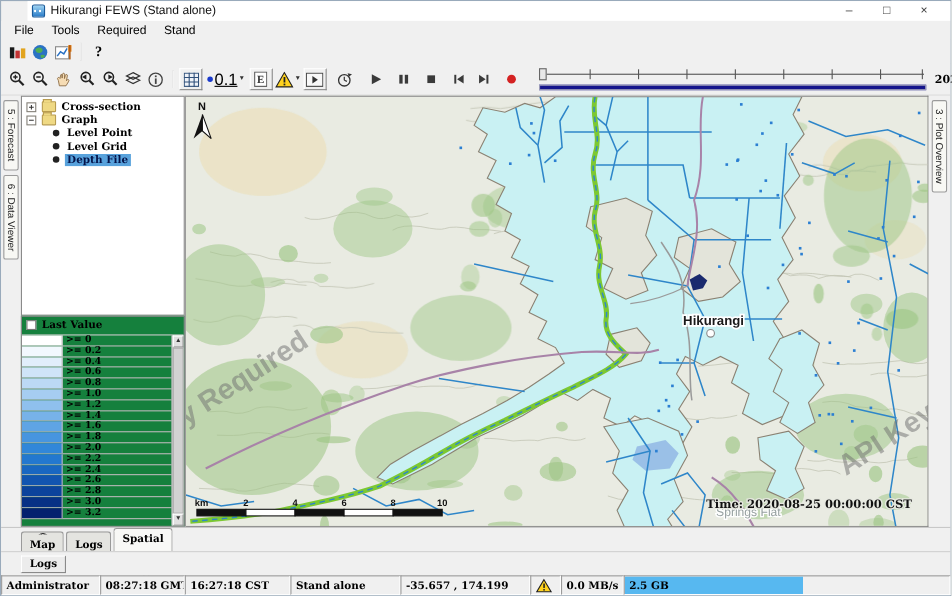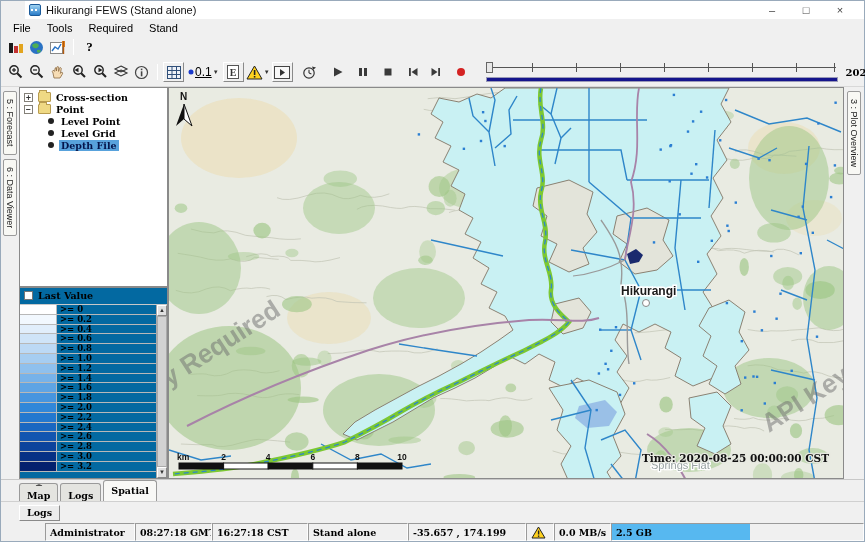--- a/index.html
+++ b/index.html
@@ -53,21 +53,21 @@
   .trow { height:12px; display:flex; align-items:center; white-space:nowrap; }
   .expbox { width:9px; height:9px; border:1px solid #848078; background:#fff; font-size:8px; line-height:7px;
             text-align:center; margin-left:4px; color:#333; font-family:"DejaVu Sans Mono",monospace; flex:0 0 auto; }
   .folder { width:13px; height:10px; background:#efd984; border:1px solid #b89c50; border-radius:1px; margin:0 3px 0 5px; position:relative; flex:0 0 auto; }
   .folder::before { content:""; position:absolute; top:-3px; left:0; width:6px; height:2px; background:#efd984; border:1px solid #b89c50; border-bottom:none; }
   .bullet { width:6px; height:6px; border-radius:50%; background:#222; margin:0 5px 0 28px; flex:0 0 auto; }
   .tlabel { padding:0 2px; }
   .tlabel.sel { background:#58a2dc; color:#04144a; }
 
   
-  .legend { height:193px; background:#0369a1; border:1px solid #8a8a8a; border-top:1px solid #8a8a8a; display:flex; flex-direction:column; overflow:hidden; }
+  .legend { height:193px; background:#15803d; border:1px solid #8a8a8a; border-top:1px solid #8a8a8a; display:flex; flex-direction:column; overflow:hidden; }
   .lv-head { height:17px; display:flex; align-items:center; gap:5px; padding:2px 4px; border-bottom:1px solid #c8c8c8;
              font-family:"DejaVu Serif",serif; font-weight:bold; font-size:9.5px; flex:0 0 auto;}
   .cbox { width:9px; height:9px; border:1px solid #777; background:#fff; flex:0 0 auto; }
   .lbody { flex:1 1 auto; display:flex; }
   .lrows { flex:1 1 auto; }
   .lrow { height:9.8px; display:flex; border-bottom:1px solid #b8b8b8; }
   .swatch { width:37px; border-right:1px solid #b8b8b8; flex:0 0 auto; }
   .lval { font-family:"DejaVu Serif",serif; font-weight:bold; font-size:8.5px; padding-left:3px; line-height:9.5px; }
   .lscroll { width:11px; background:#ececec; border-left:1px solid #aaa; display:flex; flex-direction:column; justify-content:space-between; flex:0 0 auto; }
   .sbtn { height:11px; background:#e0e0e0; border:1px solid; border-color:#fff #888 #888 #fff; font-size:6px; text-align:center; line-height:9px; color:#333; }
@@ -202,21 +202,21 @@
           <line x1="5" y1="0" x2="5" y2="13" stroke="#30507a"></line>
           <line x1="9.5" y1="0" x2="9.5" y2="13" stroke="#30507a"></line>
           <line x1="0" y1="4.5" x2="14" y2="4.5" stroke="#30507a"></line>
           <line x1="0" y1="8.5" x2="14" y2="8.5" stroke="#30507a"></line>
         </svg>
     </span>
     <span class="ddl raised" style="margin-left:2px;">
       <svg width="6" height="6">
           <circle cx="3" cy="3" r="2.5" fill="#1a3acc"></circle>
         </svg>
-      <span style="font-size:12px;text-decoration:underline;">0.1</span>
+      <span style="font-size:15px;text-decoration:underline;">0.1</span>
       <span class="caret">▼</span>
     </span>
     <span class="tbtn raised" style="margin-left:2px;">
       <svg width="12" height="14">
           <rect x="0.5" y="0.5" width="11" height="13" fill="#fff" stroke="#555"></rect>
           <text x="6" y="10.5" font-size="10" font-weight="bold" text-anchor="middle" fill="#333" font-family="Liberation Serif,serif">E</text>
         </svg>
     </span>
     <span class="ddl">
       <svg width="17" height="15">
@@ -301,21 +301,21 @@
     <div class="leftpanel">
       <div class="tree">
         <div class="trow">
           <span class="expbox">+</span>
           <span class="folder"></span>
           <span class="tlabel">Cross-section</span>
         </div>
         <div class="trow">
           <span class="expbox">−</span>
           <span class="folder"></span>
-          <span class="tlabel">Point</span>
+          <span class="tlabel">Graph</span>
         </div>
         <div class="trow">
           <span class="bullet"></span>
           <span class="tlabel">Level Point</span>
         </div>
         <div class="trow">
           <span class="bullet"></span>
           <span class="tlabel">Level Grid</span>
         </div>
         <div class="trow">
@@ -721,21 +721,21 @@
       <span class="wglyph">□</span>
       <span class="wglyph" style="font-weight:bold;">✕</span>
     </div>
   </div>
 
   <div class="logsrow">
     <div class="logsbtn">Logs</div>
   </div>
 
   <div class="statusbar">
-    <div class="seg" style="width:90px;margin-left:44px;">Administrator</div>
+    <div class="seg" style="width:90px;">Administrator</div>
     <div class="seg" style="width:77px;">08:27:18 GMT</div>
     <div class="seg" style="width:96px;">16:27:18 CST</div>
     <div class="seg" style="width:100px;">Stand alone</div>
     <div class="seg" style="width:118px;text-align:center;">-35.657 , 174.199</div>
     <div class="seg" style="width:28px;">
       <svg width="15" height="13">
           <polygon points="7.5,1 14,12 1,12" fill="#ffd21e" stroke="#222"></polygon>
           <rect x="6.9" y="4.5" width="1.4" height="4" fill="#222"></rect>
           <rect x="6.9" y="9.5" width="1.4" height="1.4" fill="#222"></rect>
         </svg>

